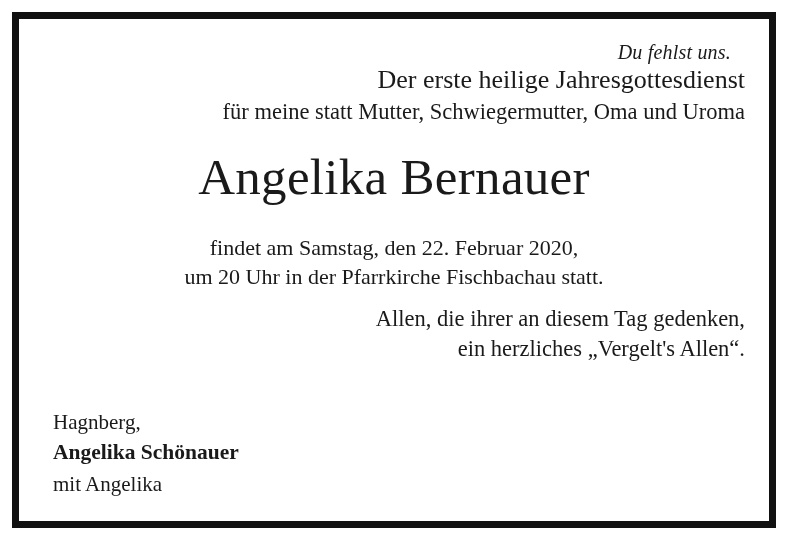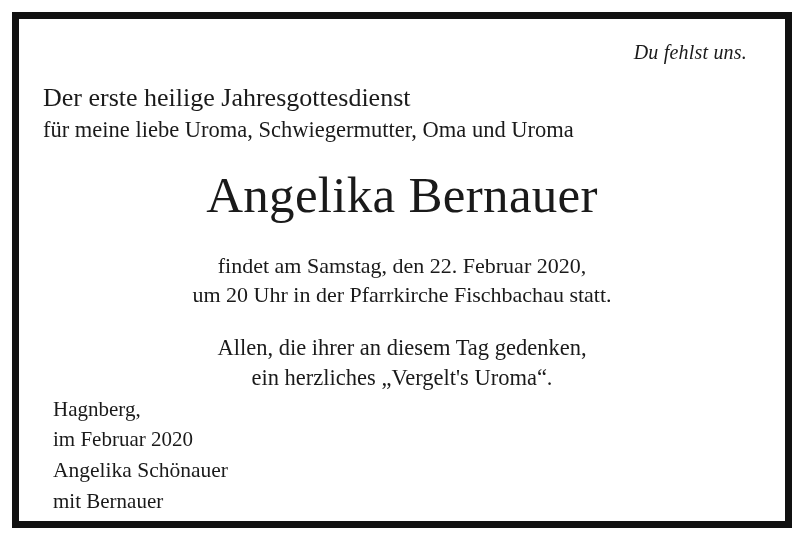--- a/index.html
+++ b/index.html
@@ -13,21 +13,21 @@
     overflow: hidden;
     font-family: "Liberation Serif", serif;
     color: #1a1a1a;
   }
   .notice {
     position: relative;
     box-sizing: border-box;
     width: 800px;
     height: 542px;
     background: #ffffff;
-    padding: 12px 8px 14px 12px;
+    padding: 12px 24px 14px 12px;
   }
   .frame {
     box-sizing: border-box;
     width: 100%;
     height: 100%;
     border: 7px solid #111111;
     background: #ffffff;
     position: relative;
   }
   .inner {
@@ -40,24 +40,23 @@
   }
   .motto {
     text-align: right;
     font-style: italic;
     font-size: 20px;
     letter-spacing: .2px;
     padding-right: 14px;
     margin-top: -4px;
   }
   .headline {
-    text-align: left;
+    text-align: right;
     font-size: 26px;
     line-height: 1.22;
-    margin-top: 18px;
   }
   .headline .l2 {
     display: block;
     font-size: 22.5px;
     margin-top: 2px;
   }
   .name {
     text-align: center;
     font-size: 51px;
     line-height: 1.05;
@@ -65,24 +64,24 @@
     letter-spacing: .3px;
   }
   .when {
     text-align: center;
     font-size: 22px;
     line-height: 1.35;
     margin-top: 28px;
   }
   .when .l2 { display: block; }
   .thanks {
-    text-align: center;
+    text-align: right;
     font-size: 22.5px;
     line-height: 1.35;
-    margin-top: 23px;
+    margin-top: 12px;
   }
   .thanks .l2 { display: block; }
   .footer {
     margin-top: auto;
     display: flex;
     align-items: flex-start;
     justify-content: space-between;
     padding: 0 8px 4px 10px;
     flex-direction: column;
   }
@@ -92,58 +91,57 @@
     text-align: left;
   }
   .place .l2 { display: block; }
   .signers {
     text-align: left;
     font-size: 21px;
     line-height: 1.45;
     padding-right: 16px;
   }
   .signers .bold {
-    font-weight: normal;
+    font-weight: bold;
     font-size: 21.5px;
     display: block;
   }
   .signers .sub { display: block; }
 </style>
 </head>
 <body>
 
 <div class="notice">
   <div class="frame">
     <div class="inner">
 
       <div class="motto">Du fehlst uns.</div>
 
       <div class="headline">
         <span class="l1">Der erste heilige Jahresgottesdienst</span>
-        <span class="l2">für meine liebe Uroma, Schwiegermutter, Oma und Uroma</span>
+        <span class="l2">für meine statt Mutter, Schwiegermutter, Oma und Uroma</span>
       </div>
 
       <div class="name">Angelika Bernauer</div>
 
       <div class="when">
         <span class="l1">findet am Samstag, den 22. Februar 2020,</span>
         <span class="l2">um 20 Uhr in der Pfarrkirche Fischbachau statt.</span>
       </div>
 
       <div class="thanks">
         <span class="l1">Allen, die ihrer an diesem Tag gedenken,</span>
-        <span class="l2">ein herzliches „Vergelt's Uroma“.</span>
+        <span class="l2">ein herzliches „Vergelt's Allen“.</span>
       </div>
 
       <div class="footer">
         <div class="place">
           <span class="l1">Hagnberg,</span>
-          <span class="l2">im Februar 2020</span>
         </div>
         <div class="signers">
           <span class="bold">Angelika Schönauer</span>
-          <span class="sub">mit Bernauer</span>
+          <span class="sub">mit Angelika</span>
         </div>
       </div>
 
     </div>
   </div>
 </div>
 
 </body></html>

